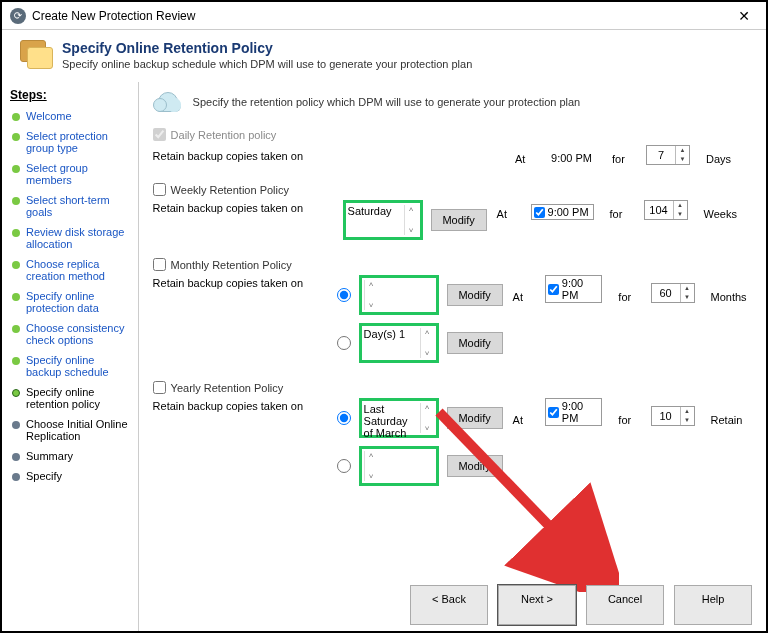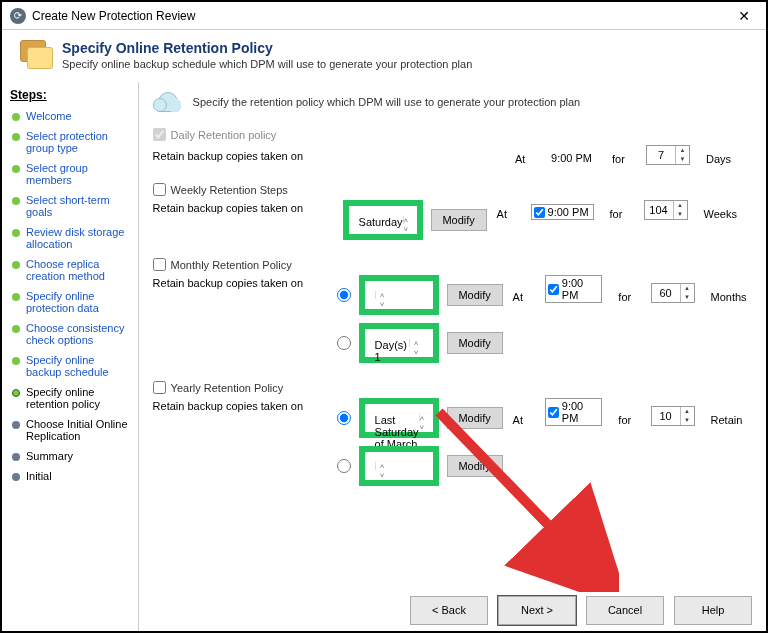--- a/index.html
+++ b/index.html
@@ -37,41 +37,41 @@
     .cloud-row .txt{font-size:11px;color:#333}
     .policy{margin-bottom:18px}
     .check{display:flex;align-items:center;margin-bottom:4px}
     .check input{margin-right:5px}
     .check label{color:#333}
     .check.disabled label{color:#8a8a8a}
     .retain-row{display:flex;align-items:flex-start}
     .retain-label{width:190px;padding-top:2px}
     .row-inner{display:flex;align-items:center;gap:8px}
     .radio{width:14px;height:14px}
-    .listbox{border:6px solid #22c55e;background:#fff;width:80px;height:40px;font-size:11px;padding:10px;position:relative;display:flex}
+    .listbox{border:3px solid #22c55e;background:#fff;width:80px;height:40px;font-size:11px;padding:2px;position:relative;display:flex}
     .listbox .listtxt{flex:1;line-height:12px}
     .listbox .scroll{width:14px;border-left:1px solid #ddd;display:flex;flex-direction:column;justify-content:space-between;align-items:center;color:#777;font-size:8px}
     .btn{background:#d9d9d9;border:1px solid #aaa;padding:4px 10px;font-size:11px;cursor:pointer;min-width:56px;text-align:center}
     .btn.modify{width:56px;height:22px;padding:0;line-height:20px}
     .timecell{display:flex;align-items:flex-end;gap:16px}
     .timecell .at{width:18px}
     .timebox{border:1px solid #999;background:#fff;padding:1px 4px 1px 2px;display:flex;align-items:center;gap:3px;font-size:11px}
     .timebox.plain{border:none;background:transparent}
     .chk{width:11px;height:11px}
     .for{width:18px}
     .spin{display:flex;align-items:center;border:1px solid #999;background:#fff;height:20px}
     .spin input{border:none;width:28px;text-align:center;font-size:11px;outline:none}
     .spin .arrows{width:14px;height:100%;border-left:1px solid #bbb;display:flex;flex-direction:column}
     .spin .arrows span{flex:1;font-size:6px;text-align:center;line-height:8px;color:#444;cursor:pointer}
     .unit{width:46px}
     .top-row{display:flex;align-items:center}
     .top-row .retain-label{width:190px}
     .top-row .gap{flex:1}
     .footer{position:absolute;right:14px;bottom:12px;display:flex;gap:10px}
-    .footer .btn{width:78px;height:29px;line-height:18px;background:#e9e9e9}
+    .footer .btn{width:78px;height:40px;line-height:18px;background:#e9e9e9}
     .footer .btn.primary{outline:1px solid #555}
     .arrow-annot{position:absolute;pointer-events:none}
     .sched-cols{display:flex;align-items:flex-start;gap:10px}
     .sched-left{display:flex;flex-direction:column;gap:8px}
   </style>
 </head>
 <body>
 
 <div class="titlebar">
   <span class="ticon">⟳</span>
@@ -137,21 +137,21 @@
         <li class="future">
           <span class="dot future"></span>
           <span class="lbl">Choose Initial Online Replication</span>
         </li>
         <li class="future">
           <span class="dot future"></span>
           <span class="lbl">Summary</span>
         </li>
         <li class="future">
           <span class="dot future"></span>
-          <span class="lbl">Initial</span>
+          <span class="lbl">Specify</span>
         </li>
       </ul>
   </div>
 
   <div class="content">
     <div class="cloud-row">
       <div class="cloud">
           <div class="bar"></div>
         </div>
       <div class="txt">Specify the retention policy which DPM will use to generate your protection plan</div>
@@ -177,21 +177,21 @@
               </span>
             </span>
           <span class="unit">Days</span>
         </div>
       </div>
     </div>
 
     <div class="policy">
       <div class="check">
         <input type="checkbox" style="">
-        <label>Weekly Retention Steps</label>
+        <label>Weekly Retention Policy</label>
       </div>
       <div class="retain-row">
         <div class="retain-label">Retain backup copies taken on</div>
         <div class="sched-cols">
           <div class="row-inner">
             <div class="listbox">
                 <div class="listtxt">Saturday</div>
                 <div class="scroll">
                   <span>˄</span>
                   <span>˅</span>

